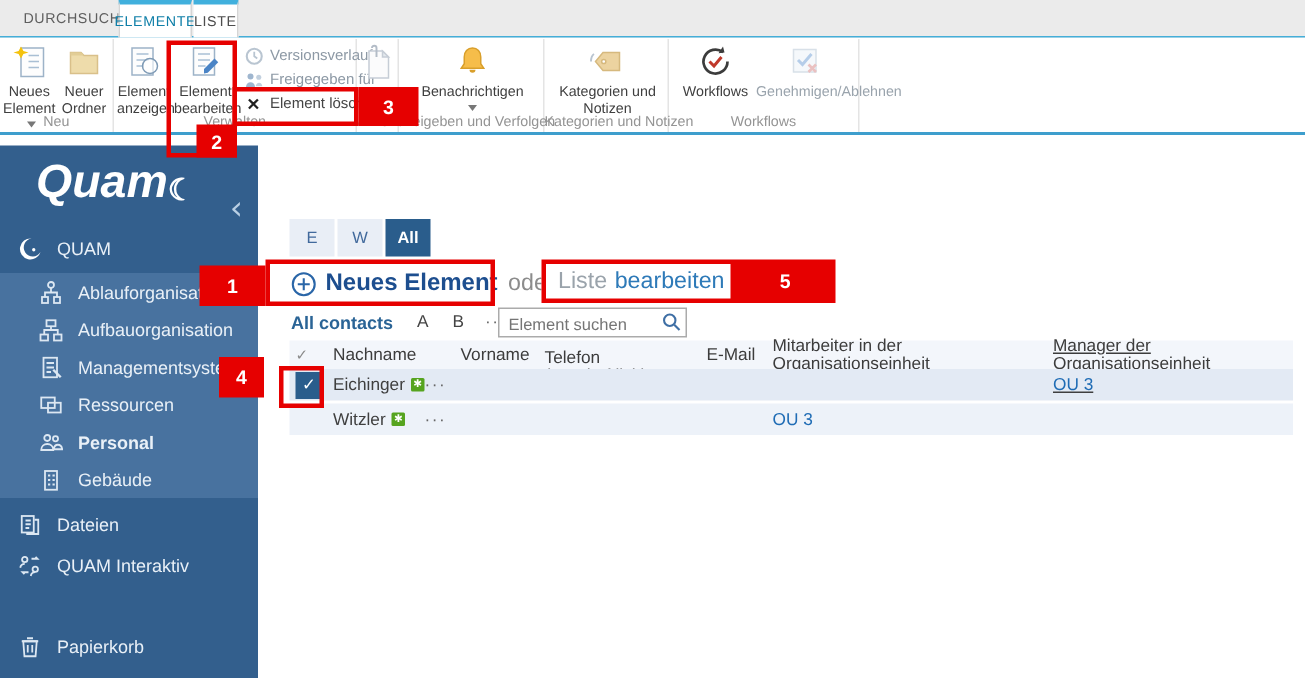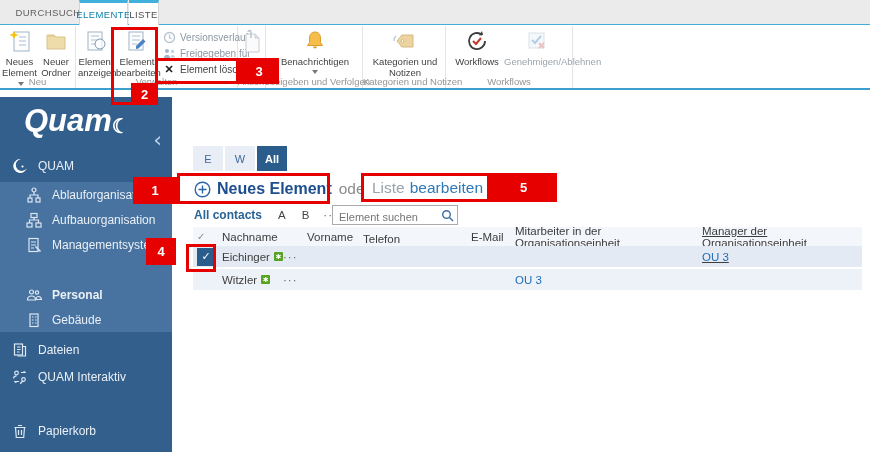--- a/index.html
+++ b/index.html
@@ -309,20 +309,29 @@
     <div class="sb-item sb-sub" style="top:135px">
       <span class="ic">
         <svg width="16" height="16" viewBox="0 0 16 16" fill="none" stroke="#dce7f2" stroke-width="1.2">
             <rect x="3" y="1.5" width="9" height="13"></rect>
             <path d="M5 5h5M5 8h5M5 11h3"></path>
             <path d="M9.5 9.5l5 5" stroke-width="1.6"></path>
           </svg>
       </span>
       <span>Managementsysteme</span>
     </div>
+    <div class="sb-item sb-sub" style="top:160px">
+      <span class="ic">
+        <svg width="16" height="16" viewBox="0 0 16 16" fill="none" stroke="#dce7f2" stroke-width="1.2">
+            <rect x="1.5" y="3" width="9" height="7"></rect>
+            <rect x="6" y="6.5" width="8.5" height="6.5"></rect>
+          </svg>
+      </span>
+      <span>Ressourcen</span>
+    </div>
     <div class="sb-item sb-sub bold" style="top:185px">
       <span class="ic">
         <svg width="16" height="16" viewBox="0 0 16 16" fill="none" stroke="#dce7f2" stroke-width="1.2">
             <circle cx="5.5" cy="5" r="2"></circle>
             <circle cx="11" cy="5.5" r="1.7"></circle>
             <path d="M1.5 13c0-2.5 1.8-4 4-4s4 1.5 4 4zM9.8 12.5c.3-2 1.5-3 2.8-3 1.4 0 2.6 1.2 2.9 3z"></path>
           </svg>
       </span>
       <span>Personal</span>
     </div>

